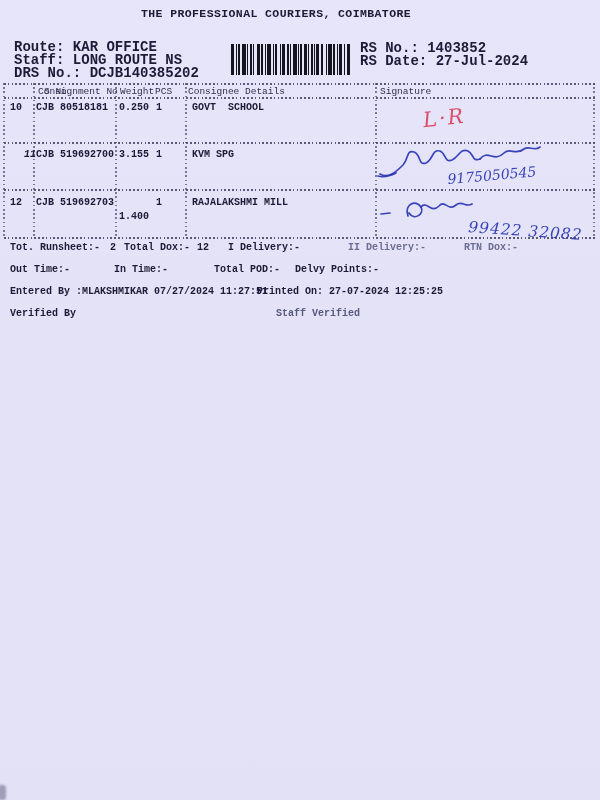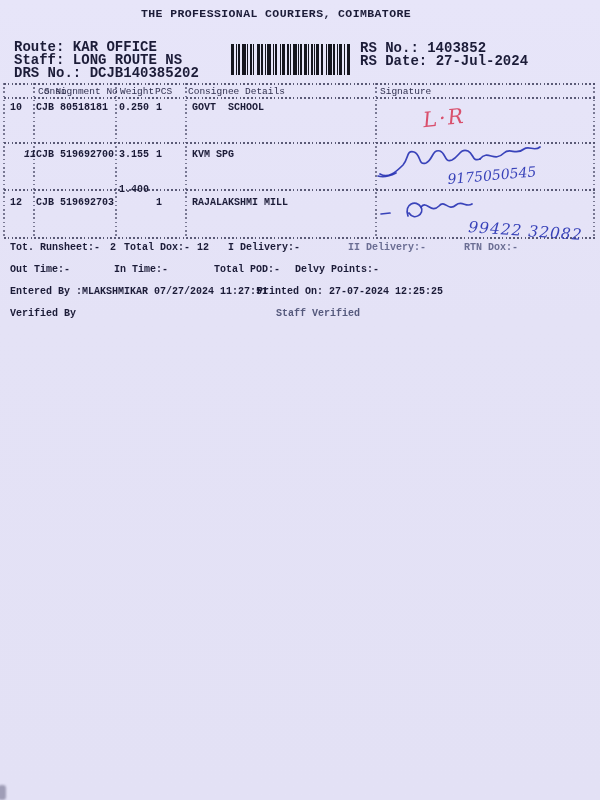--- a/index.html
+++ b/index.html
@@ -119,21 +119,21 @@
       <path d="M4,34 C12,39 20,32 27,25 C33,18 30,10 38,12 C45,14 42,26 50,23 C57,20 56,9 64,11 C70,13 68,23 76,20 C83,17 84,8 92,11 C98,14 96,22 104,19"></path>
       <path d="M104,19 C112,9 118,23 128,13 C134,7 140,16 148,9 C153,5 158,12 164,7"></path>
       <path d="M2,36 C8,38 14,36 20,33"></path>
       <text class="sig-digits" x="72" y="44" font-size="14" transform="rotate(-5 72 44)">9175050545</text>
     </svg>
   </div>
 
   <div>
     <div class="abs row-text" style="left:10px;top:197px;">12</div>
     <div class="abs row-text" style="left:36px;top:197px;">CJB 519692703</div>
-    <div class="abs row-text" style="left:119px;top:184px;">1.400</div>
+    <div class="abs row-text" style="left:119px;top:211px;">1.400</div>
     <div class="abs row-text" style="left:156px;top:197px;">1</div>
     <div class="abs row-text" style="left:192px;top:197px;">RAJALAKSHMI MILL</div>
     <svg class="sig-svg" style="left:376px;top:194px;" width="222" height="52" viewBox="0 0 222 52">
       <path d="M5,20 L14,19"></path>
       <path d="M32,22 C28,10 40,5 45,13 C49,20 38,27 33,19"></path>
       <path d="M45,13 C51,6 55,20 63,12 C69,5 72,18 80,11 C86,6 90,14 96,10"></path>
       <text class="sig-digits" x="92" y="38" font-size="15.5" letter-spacing="1" transform="rotate(4 92 38)">99422 32082</text>
     </svg>
   </div>
 

